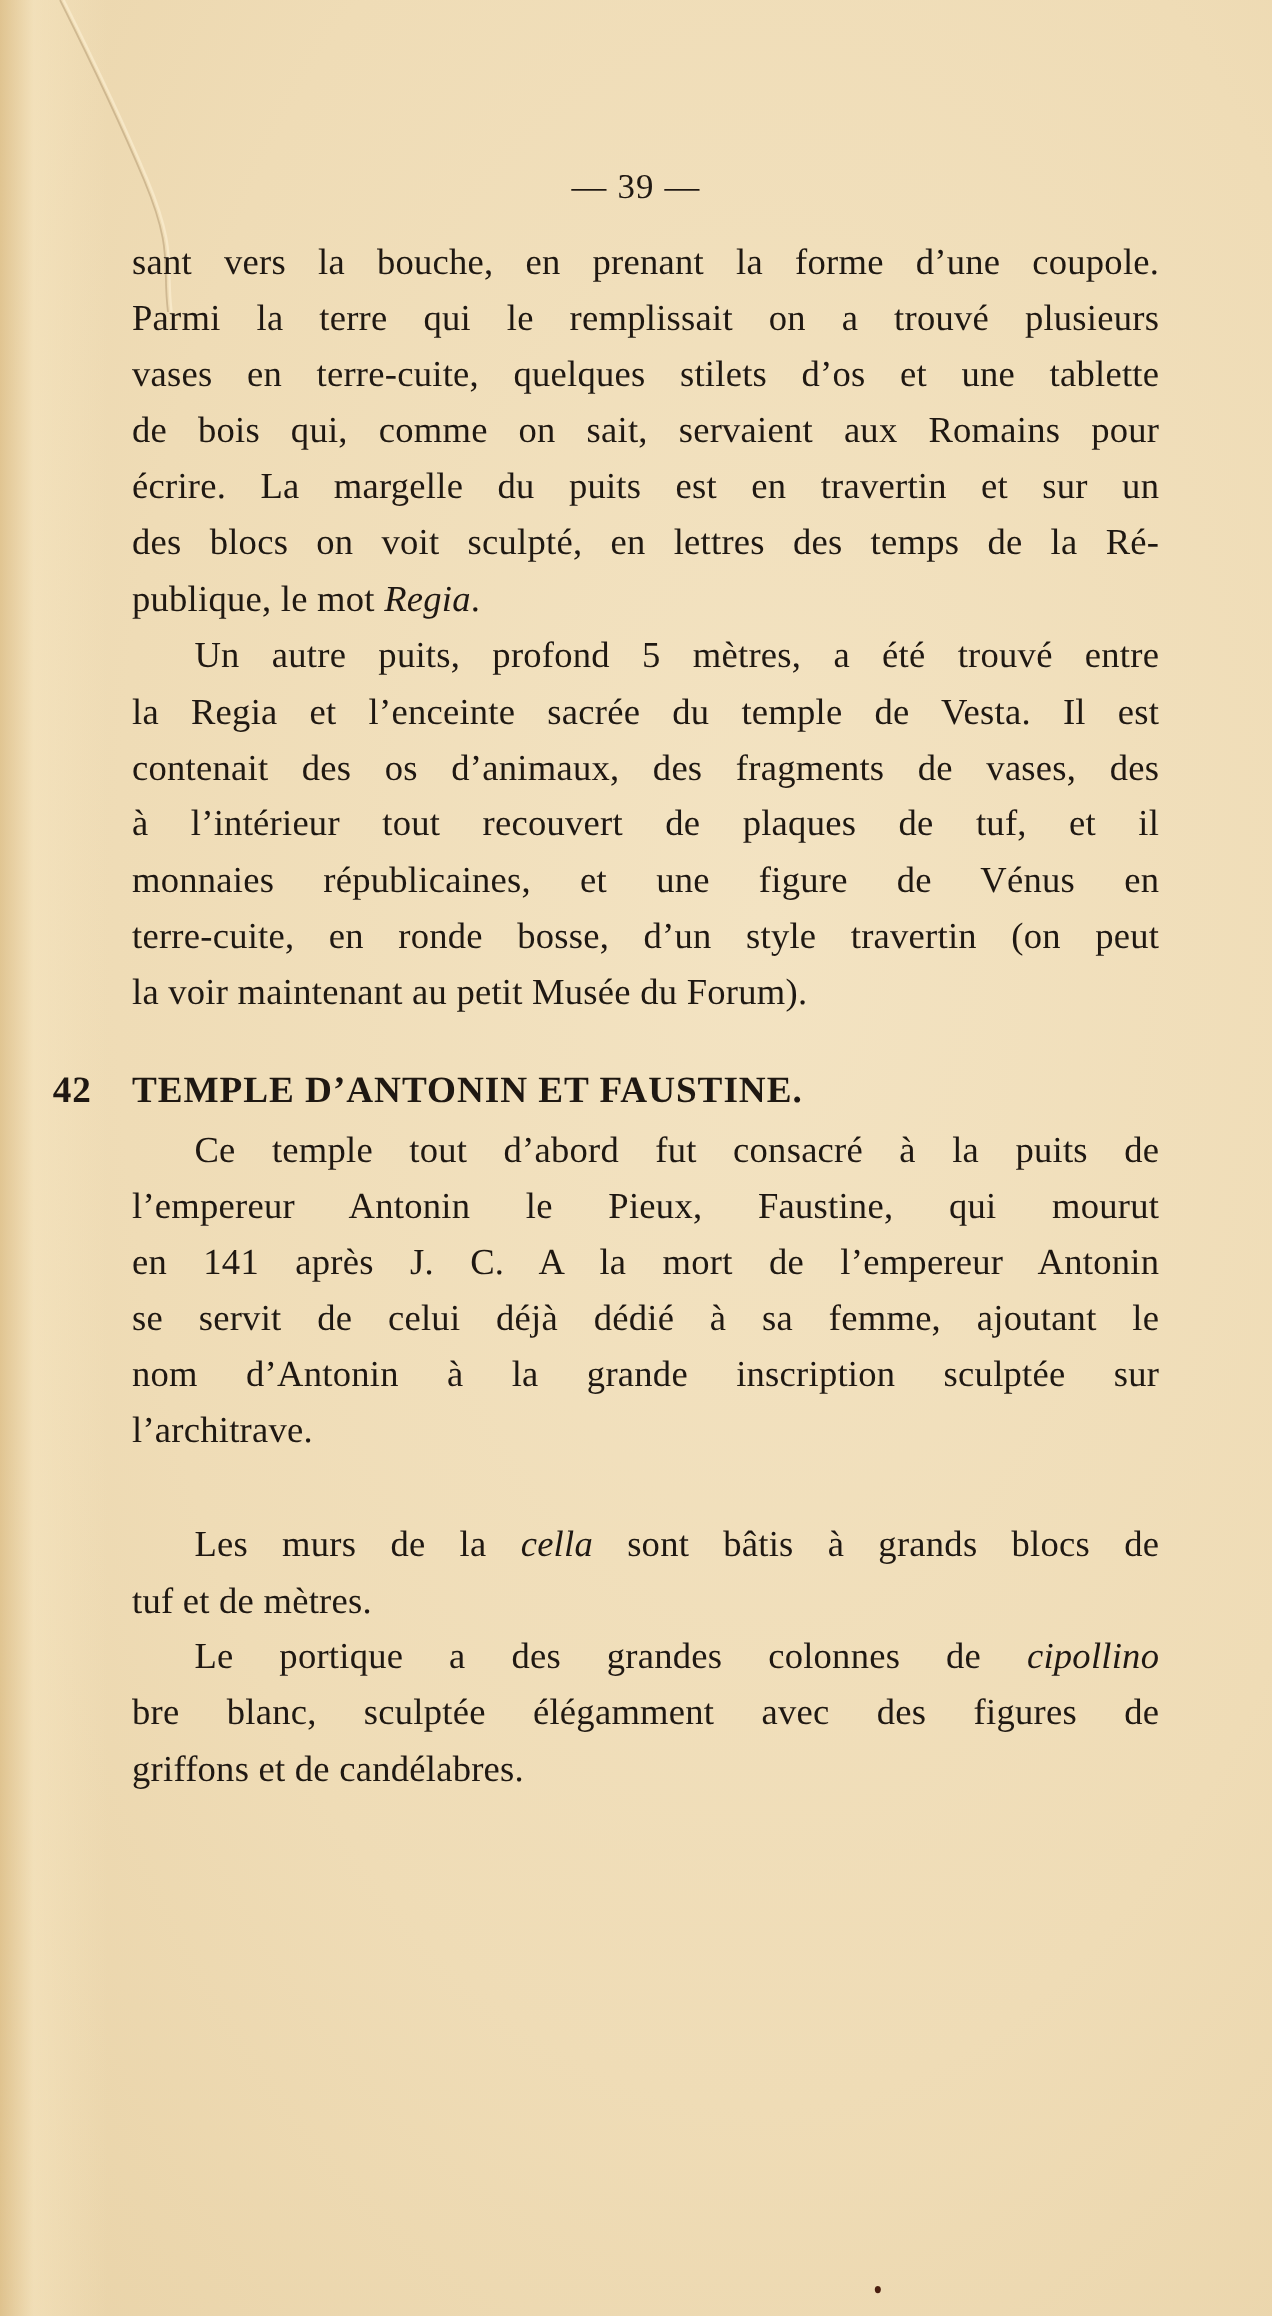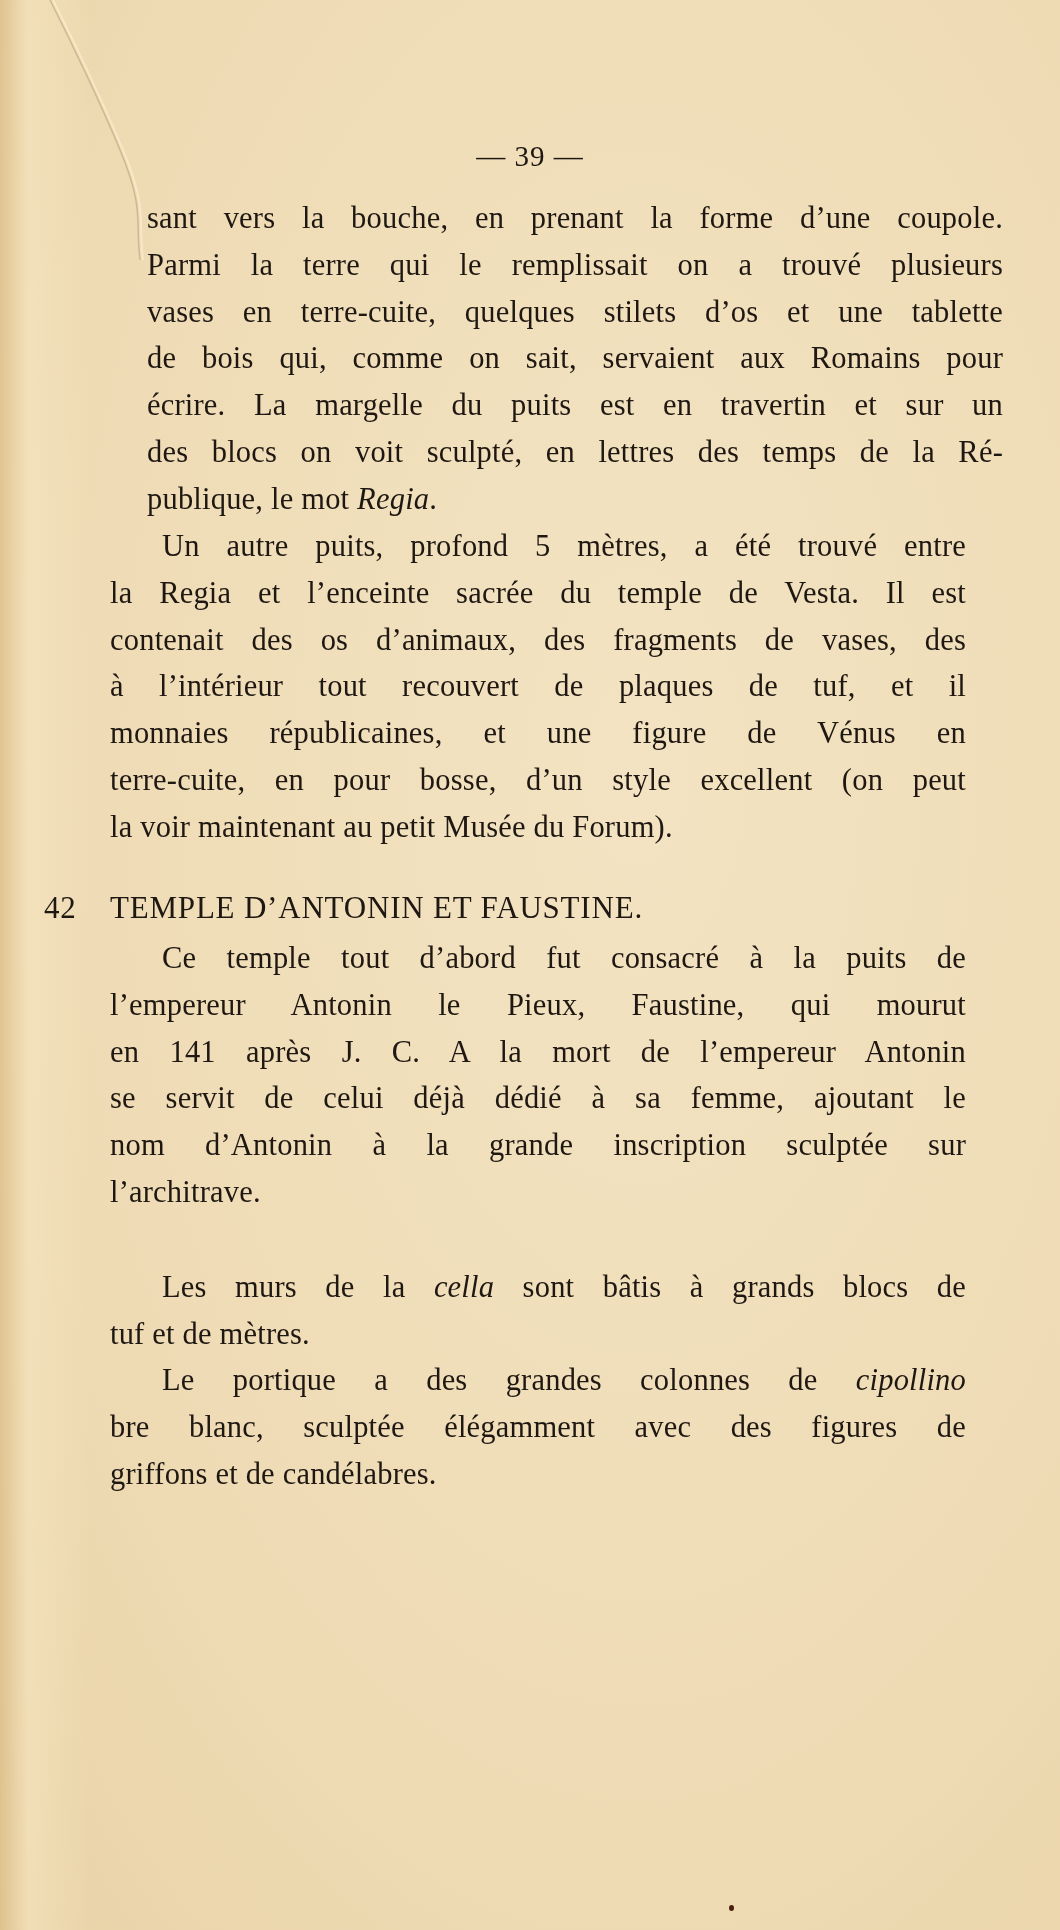--- a/index.html
+++ b/index.html
@@ -56,31 +56,32 @@
       text-align-last: justify;
       white-space: nowrap;
       height: 46.8px;
     }
     .line.last {
       text-align-last: left;
     }
     .line.indent {
       padding-left: 52px;
     }
-    .block-1 { top: 195px; margin-left: 37px; }
+    .block-1 { top: 195px; }
     .block-2 { top: 523px; }
     .section-heading {
       position: absolute;
       top: 890px;
       left: 44px;
       font-family: "Liberation Serif", serif;
       font-size: 31px;
       letter-spacing: 0.8px;
       color: #1f1812;
       white-space: nowrap;
+      font-weight: bold;
     }
     .section-number {
       display: inline-block;
       width: 66px;
     }
     .block-3 { top: 935px; }
     .block-4 { top: 1264px; }
     .block-5 { top: 1357px; }
     .ink-dot {
       position: absolute;
@@ -114,21 +115,21 @@
     <span class="line">des blocs on voit sculpté, en lettres des temps de la Ré-</span>
     <span class="line last"><span>publique, le mot </span><em>Regia</em><span>.</span></span>
   </div>
 
   <div class="text-block block-2">
     <span class="line indent">Un autre puits, profond 5 mètres, a été trouvé entre</span>
     <span class="line">la Regia et l’enceinte sacrée du temple de Vesta. Il est</span>
     <span class="line">contenait des os d’animaux, des fragments de vases, des</span>
     <span class="line">à l’intérieur tout recouvert de plaques de tuf, et il</span>
     <span class="line">monnaies républicaines, et une figure de Vénus en</span>
-    <span class="line">terre-cuite, en pour bosse, d’un style excellent (on peut</span>
+    <span class="line">terre-cuite, en ronde bosse, d’un style travertin (on peut</span>
     <span class="line last">la voir maintenant au petit Musée du Forum).</span>
   </div>
 
   <div class="section-heading">
     <span class="section-number">42</span><span>TEMPLE D’ANTONIN ET FAUSTINE.</span>
   </div>
 
   <div class="text-block block-3">
     <span class="line indent">Ce temple tout d’abord fut consacré à la puits de</span>
     <span class="line">l’empereur Antonin le Pieux, Faustine, qui mourut</span>

